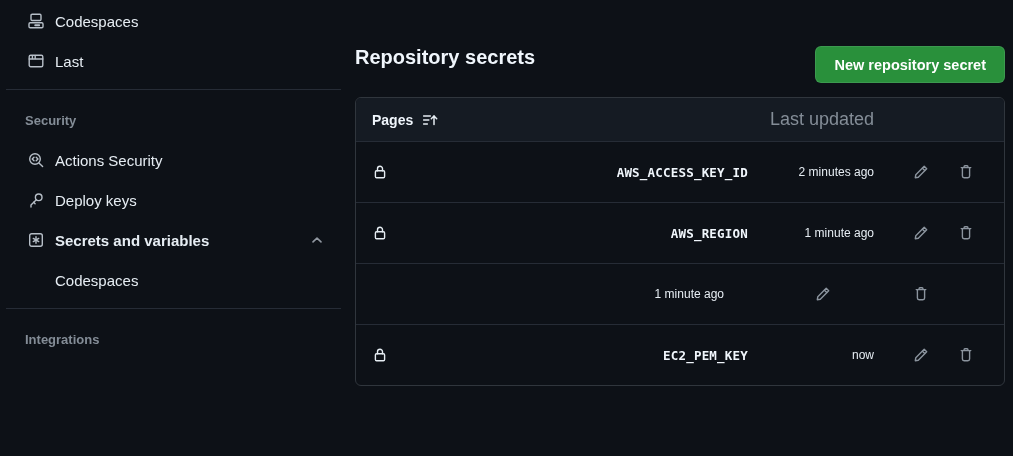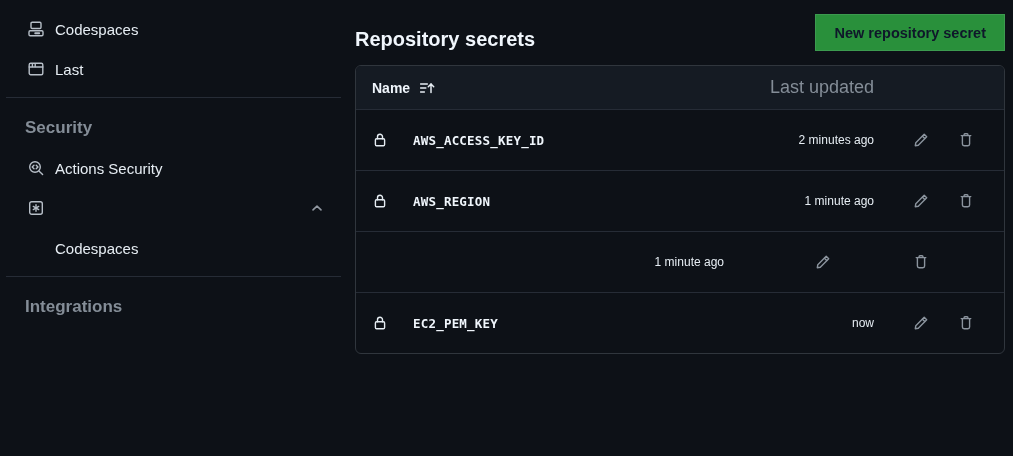--- a/index.html
+++ b/index.html
@@ -9,66 +9,66 @@
   }
   *{box-sizing:border-box;margin:0;padding:0;}
   html,body{width:1013px;height:456px;overflow:hidden;}
   body{
     position:relative;background:var(--background);
     font-family:"Liberation Sans",sans-serif;color:var(--text);
   }
   svg{display:block;flex:none;}
 
   
-  .sidebar{position:absolute;left:0;top:0;width:347px;padding-top:9px;}
+  .sidebar{position:absolute;left:0;top:0;width:347px;padding-top:1px;}
   .nav-item{
     height:40px;margin:0 8px;padding:0 14px 0 20px;border-radius:6px;
     display:flex;align-items:center;gap:11px;font-size:15px;color:var(--text);
     cursor:pointer;position:relative;
   }
   .nav-item .nav-icon{color:#b7bfc8;width:16px;height:16px;}
   .nav-item.bold{font-weight:700;}
   .nav-item .chev{margin-left:auto;color:var(--muted);}
   .nav-sub-item{
     height:40px;margin:0 8px;padding:0 14px 0 47px;border-radius:6px;
     display:flex;align-items:center;font-size:15px;color:var(--text);
     cursor:pointer;position:relative;
   }
   .nav-sub-item.selected{background:var(--selected-item-bg);}
   .nav-sub-item.selected::before{
     content:"";position:absolute;left:-4px;top:50%;transform:translateY(-50%);
     width:4px;height:24px;border-radius:2px;background:var(--accent-blue);
   }
   .section-header{
     height:40px;margin:10px 8px 0 8px;padding:0 0 0 17px;
-    display:flex;align-items:center;font-size:17px;font-weight:700;color:#848d97;
+    display:flex;align-items:center;font-size:13px;font-weight:700;color:#848d97;
   }
   .divider{height:1px;background:var(--row-border);margin:8px 6px 0 6px;}
 
   
   .main{position:absolute;left:355px;top:0;width:650px;}
-  .main-header{margin-top:14px;height:37px;display:flex;align-items:flex-end;justify-content:space-between;}
+  .main-header{margin-top:46px;height:37px;display:flex;align-items:flex-start;justify-content:space-between;}
   .page-title{font-size:20px;font-weight:700;color:var(--text-bright);}
   .btn-primary{
-    height:37px;padding:0 18px;border:1px solid rgba(240,246,252,.1);border-radius:0;
-    background:var(--button-green);color:#0f172a;font:700 14.5px "Liberation Sans",sans-serif;
+    height:37px;padding:0 18px;border:1px solid rgba(240,246,252,.1);border-radius:6px;
+    background:var(--button-green);color:#ffffff;font:700 14.5px "Liberation Sans",sans-serif;
     cursor:pointer;
   }
 
   .secrets-table{margin-top:14px;border:1px solid var(--border);border-radius:6px;overflow:hidden;}
   .t-row{
     display:grid;grid-template-columns:1fr 150px 46px 44px;align-items:center;
     padding:0 16px;
   }
   .t-head{height:43px;background:var(--table-header-bg);}
   .t-head .col-name{display:flex;align-items:center;gap:9px;font-size:14px;font-weight:700;color:var(--text-bright);cursor:pointer;}
   .t-head .sort-icon{color:var(--text);}
   .t-head .col-updated{font-size:18px;color:#848d97;text-align:right;padding-right:24px;}
   .t-body-row{height:61px;border-top:1px solid var(--row-border);}
-  .cell-name{display:flex;align-items:center;gap:25px;min-width:0;}
+  .cell-name{display:flex;align-items:center;gap:25px;min-width:0;justify-content:space-between;}
   .lock-icon{color:var(--text);}
   .secret-name{font:600 12.5px "DejaVu Sans Mono",monospace;color:var(--text-bright);letter-spacing:.2px;}
   .cell-updated{font-size:12px;color:var(--text);text-align:right;padding-right:24px;}
   .icon-btn{
     width:34px;height:32px;margin:0 auto;border:none;background:transparent;border-radius:6px;
     color:#8b949e;display:flex;align-items:center;justify-content:center;cursor:pointer;
   }
 </style>
 </head>
 <body>
@@ -101,28 +101,37 @@
   <div class="nav-item">
     <svg class="nav-icon" width="16" height="16" viewBox="0 0 16 16" fill="none" stroke="currentColor" stroke-width="1.4" stroke-linecap="round" stroke-linejoin="round">
       <circle cx="7" cy="7" r="5.3"></circle>
       <path d="M6 5.2 L4.2 7 L6 8.8"></path>
       <path d="M8.2 5.2 L10 7 L8.2 8.8"></path>
       <line x1="11.2" y1="11.2" x2="14.6" y2="14.6"></line>
     </svg>
     <span>Actions Security</span>
   </div>
 
+  <div class="nav-item">
+    <svg class="nav-icon" width="16" height="16" viewBox="0 0 16 16" fill="none" stroke="currentColor" stroke-width="1.4" stroke-linecap="round" stroke-linejoin="round">
+      <circle cx="10.7" cy="5.3" r="3.3"></circle>
+      <path d="M8.3 7.7 L3 13 L3 15.1"></path>
+      <path d="M5.7 10.3 L7.1 11.7"></path>
+    </svg>
+    <span>Deploy keys</span>
+  </div>
 
   <div class="nav-item bold">
     <svg class="nav-icon" width="16" height="16" viewBox="0 0 16 16" fill="none" stroke="currentColor" stroke-width="1.4" stroke-linecap="round" stroke-linejoin="round">
       <rect x="1.7" y="1.7" width="12.6" height="12.6" rx="2"></rect>
       <line x1="8" y1="4.8" x2="8" y2="11.2"></line>
       <line x1="5.3" y1="6.4" x2="10.7" y2="9.6"></line>
       <line x1="10.7" y1="6.4" x2="5.3" y2="9.6"></line>
     </svg>
+    <span>Secrets and variables</span>
     <svg class="chev" width="16" height="16" viewBox="0 0 16 16" fill="none" stroke="currentColor" stroke-width="1.6" stroke-linecap="round" stroke-linejoin="round">
       <path d="M4 9.9 L8 6.1 L12 9.9"></path>
     </svg>
   </div>
 
   <div class="nav-sub-item">
     <span>Codespaces</span>
   </div>
 
   <div class="divider"></div>
@@ -135,21 +144,21 @@
 
   <div class="main-header">
     <h2 class="page-title">Repository secrets</h2>
     <button class="btn-primary">New repository secret</button>
   </div>
 
   <div class="secrets-table">
 
     <div class="t-row t-head">
       <div class="col-name">
-        <span>Name</span>
+        <span>Pages</span>
         <svg class="sort-icon" width="16" height="16" viewBox="0 0 16 16" fill="none" stroke="currentColor" stroke-width="1.5" stroke-linecap="round" stroke-linejoin="round">
           <line x1="1.6" y1="4" x2="8.3" y2="4"></line>
           <line x1="1.6" y1="8" x2="6.8" y2="8"></line>
           <line x1="1.6" y1="12" x2="5.4" y2="12"></line>
           <line x1="12" y1="12.4" x2="12" y2="4.2"></line>
           <path d="M9.3 6.7 L12 3.9 L14.7 6.7"></path>
         </svg>
       </div>
       <div class="col-updated">Last updated</div>
       <div></div>

